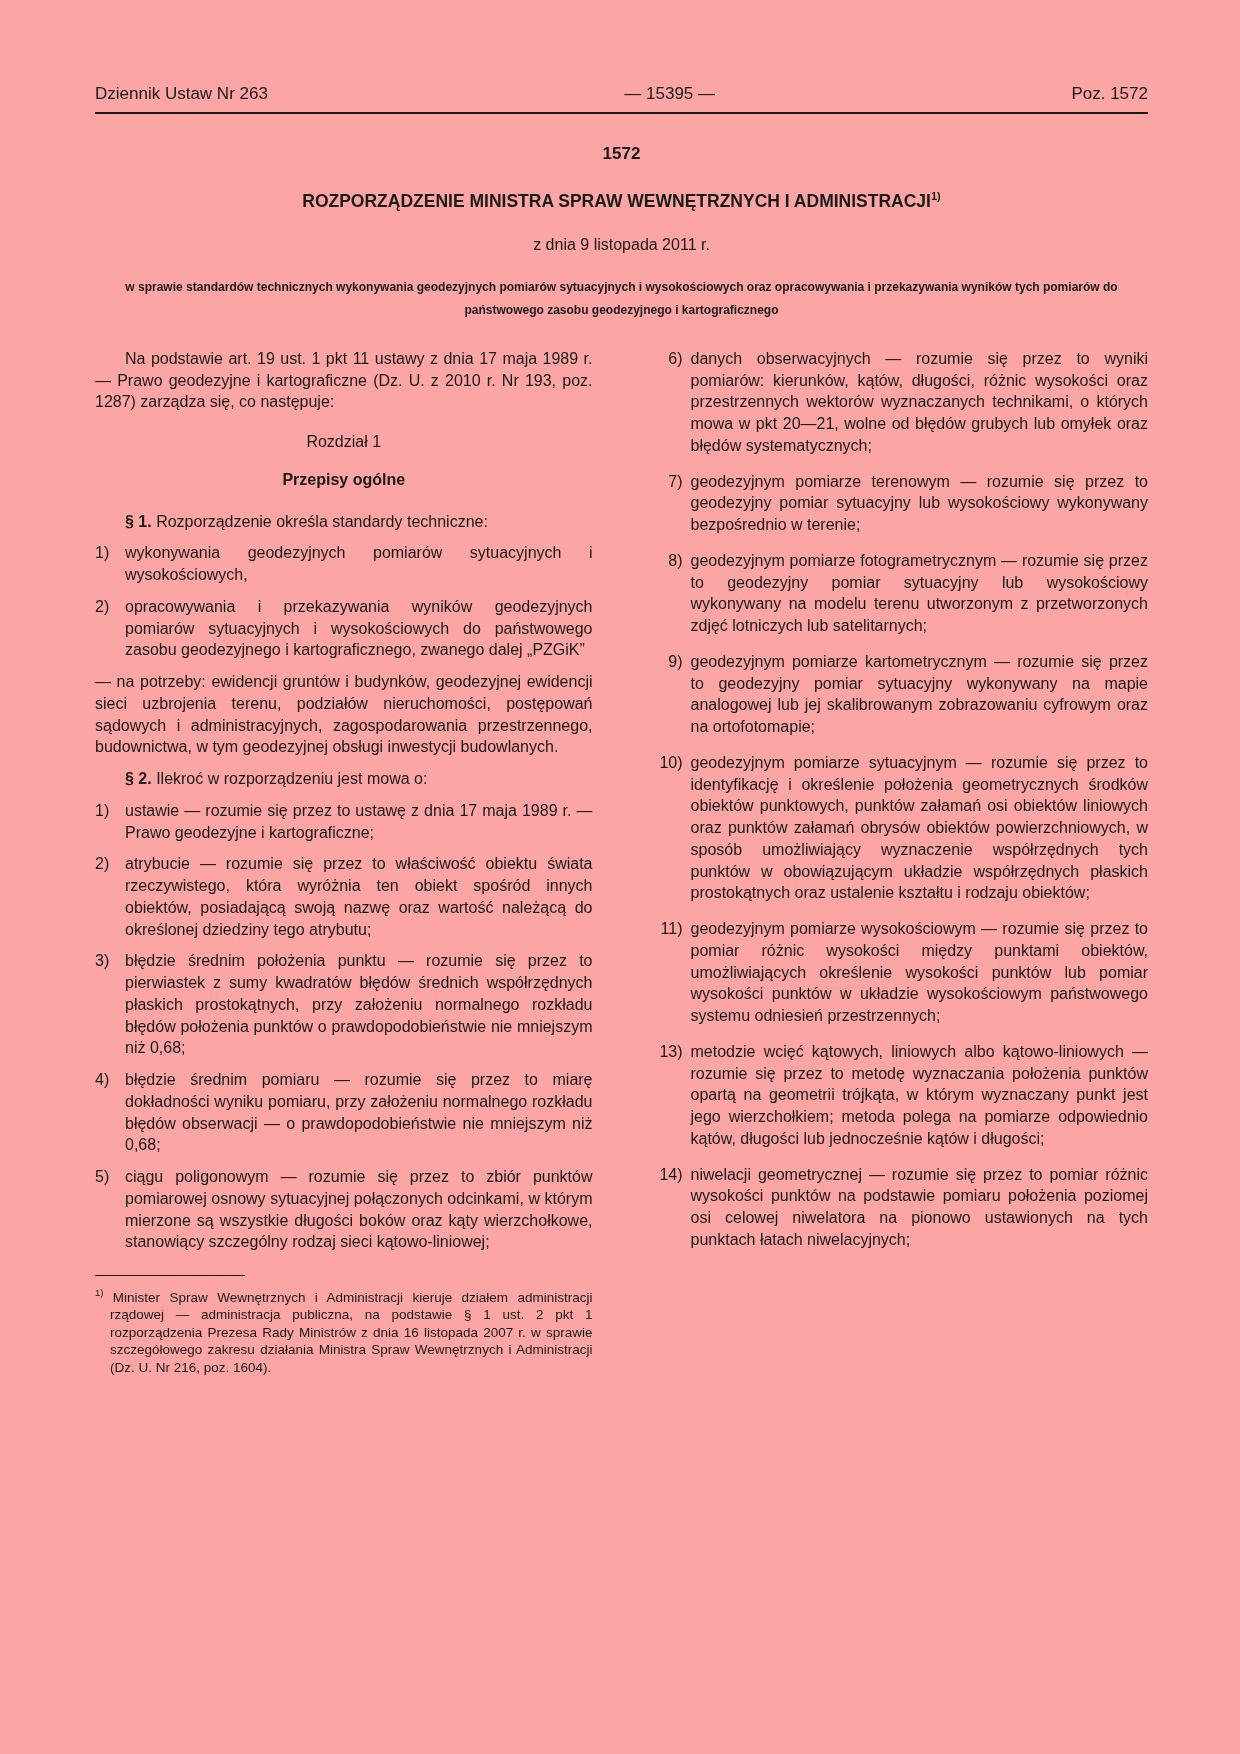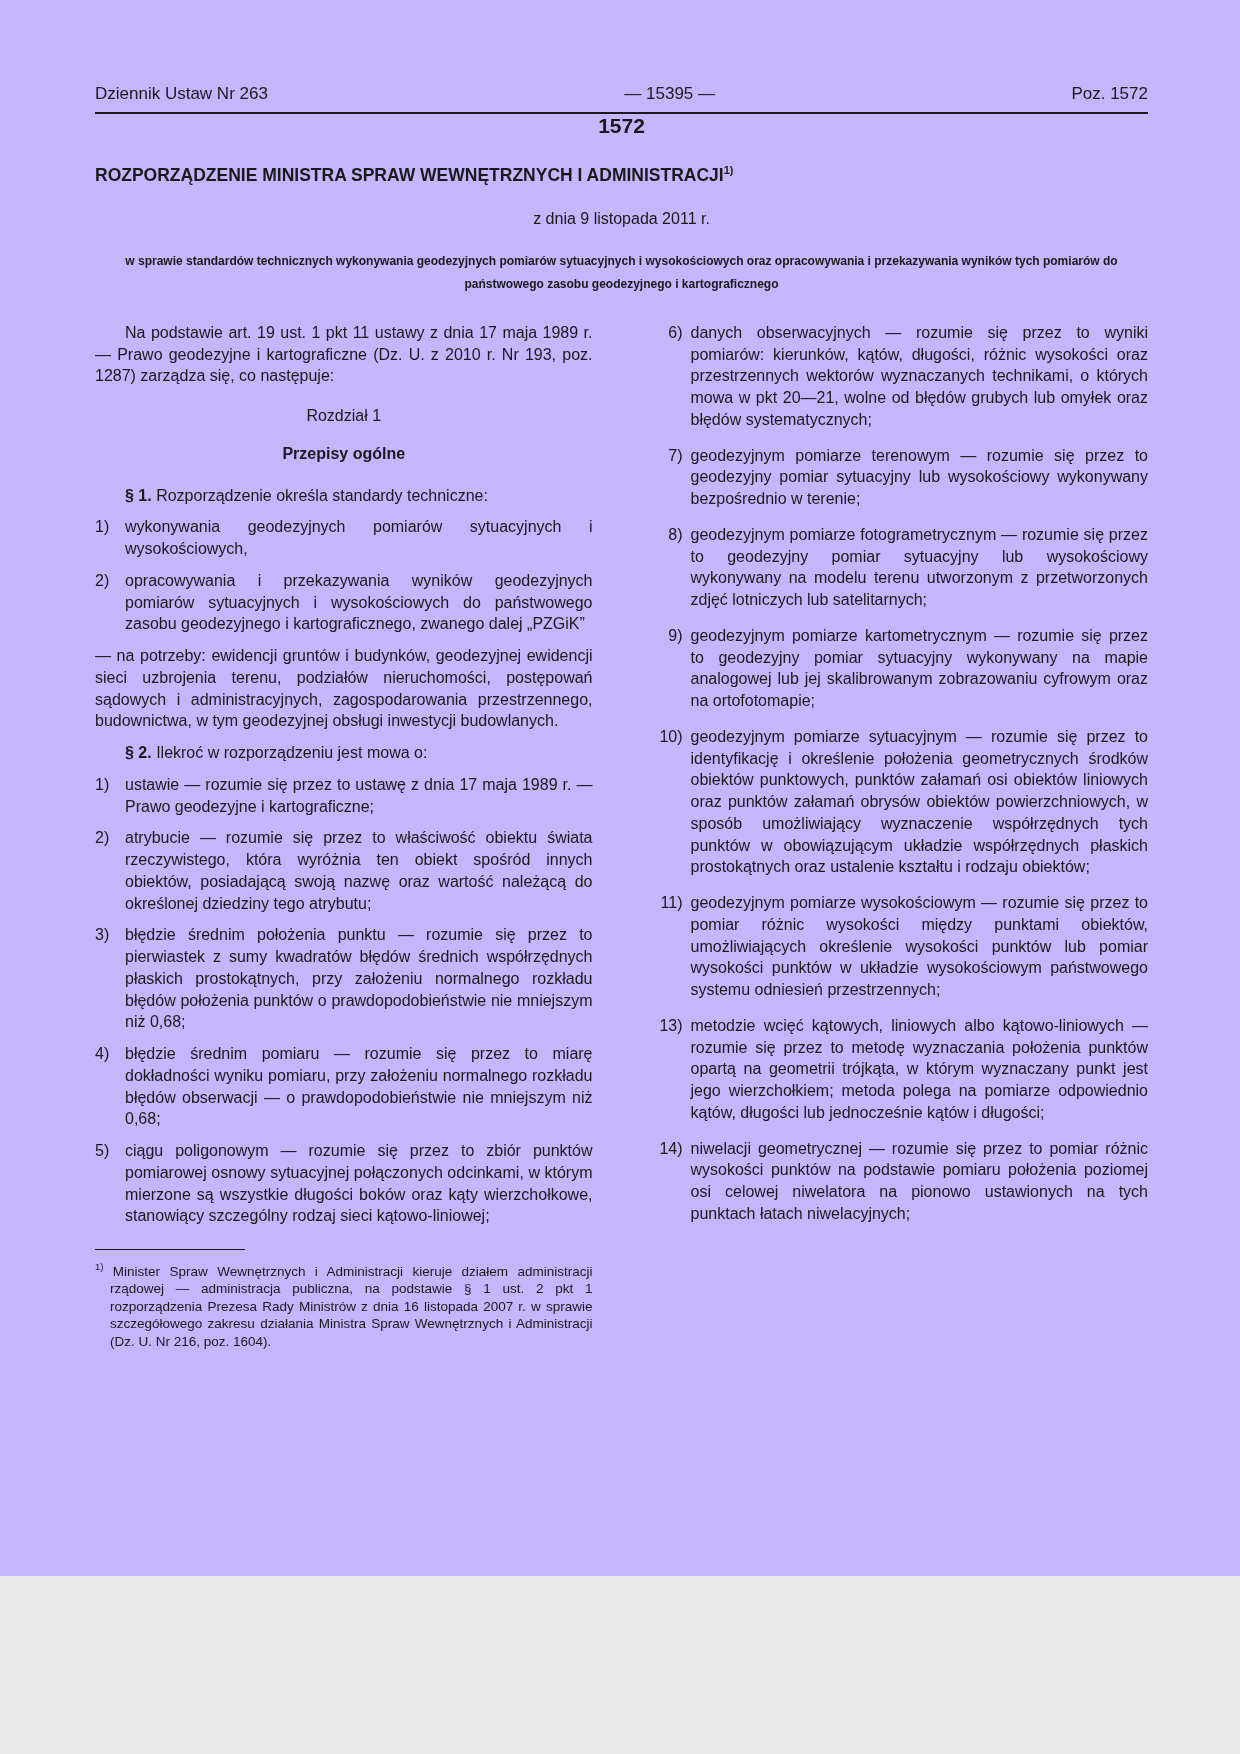--- a/index.html
+++ b/index.html
@@ -1,21 +1,21 @@
 <!DOCTYPE html>
 <html lang="pl"><head>
 <meta charset="utf-8">
 <style>
   html, body { margin: 0; padding: 0; background: #e8e8e8; }
   .page {
     position: relative;
     width: 1240px;
-    height: 1576px;
+    height: 1754px;
     margin: 0 auto;
-    background: #c4b5fd;
+    background: #fca5a5;
     box-sizing: border-box;
     padding: 84px 92px 40px 95px;
     font-family: "Liberation Sans", sans-serif;
     color: #1a1a1a;
     overflow: hidden;
   }
   
   .running-header {
     display: flex;
     justify-content: space-between;
@@ -23,25 +23,26 @@
     font-size: 17px;
   }
   .header-rule {
     border: 0;
     border-top: 2px solid #1a1a1a;
     margin: 8px 0 0 0;
   }
   
   .doc-number {
     text-align: center;
-    font-size: 21px;
-    font-weight: bold;
+    font-size: 17px;
+    font-weight: bold;
+    margin-top: 30px;
   }
   .doc-title {
-    text-align: left;
+    text-align: center;
     font-size: 17.5px;
     font-weight: bold;
     margin-top: 26px;
   }
   .doc-title sup { font-size: 11px; }
   .doc-date {
     text-align: center;
     font-size: 16px;
     margin-top: 24px;
   }

